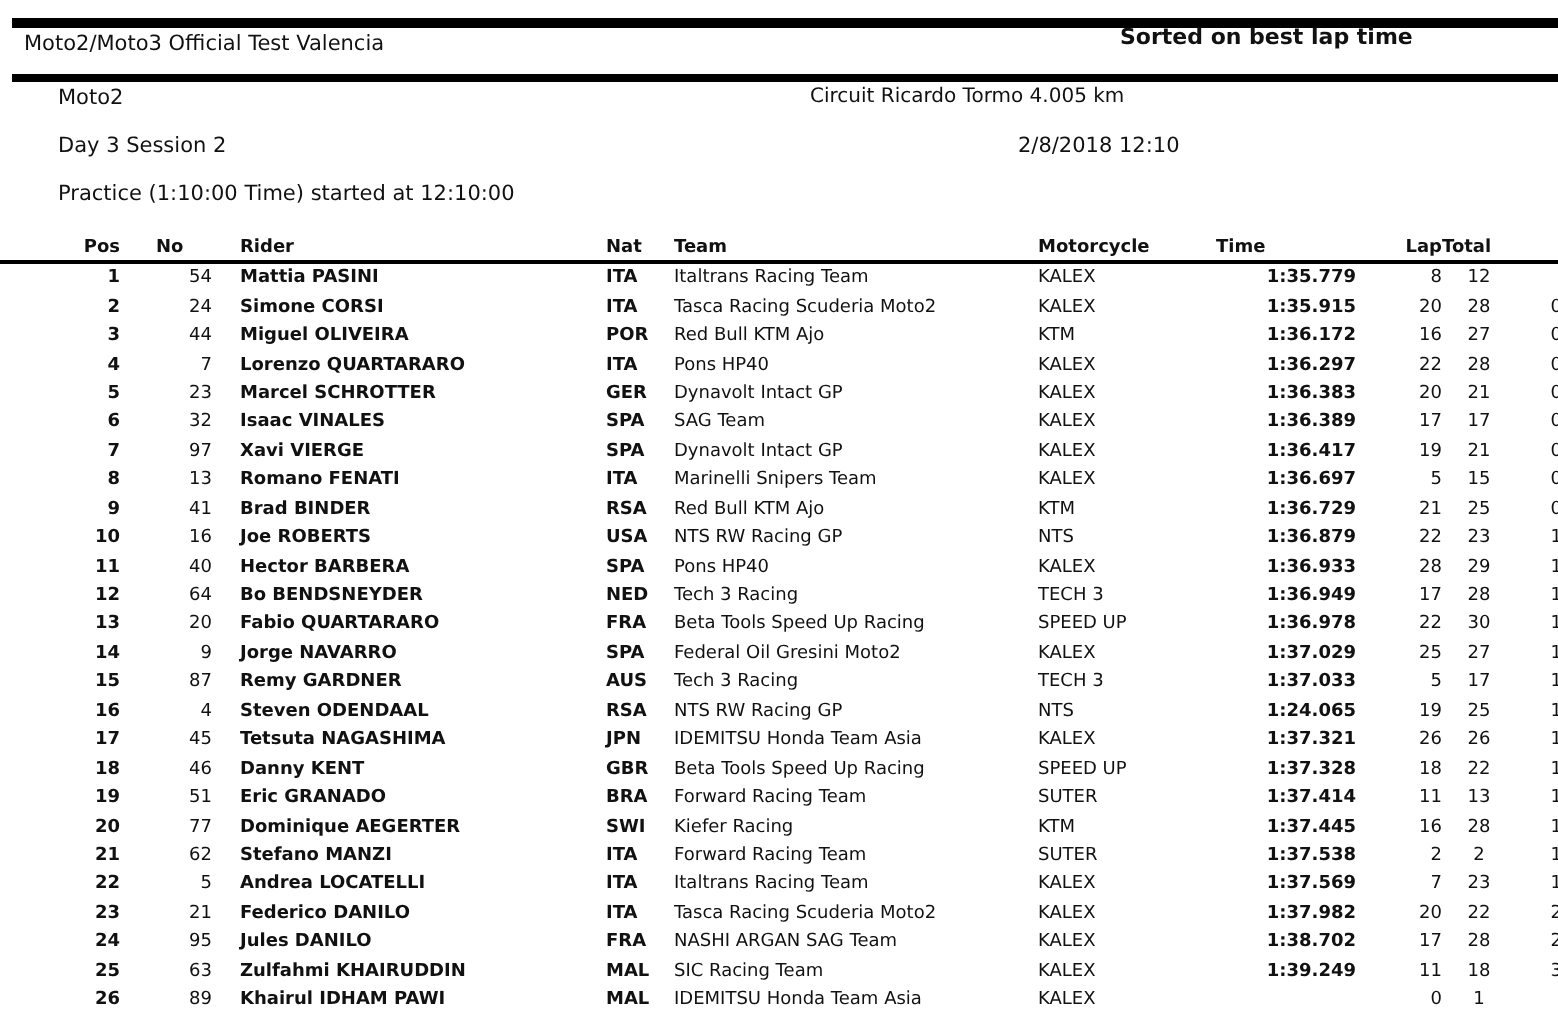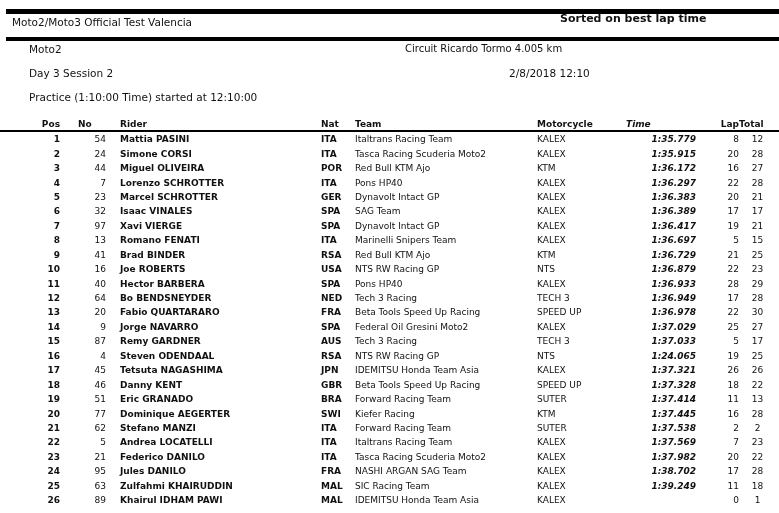--- a/index.html
+++ b/index.html
@@ -22,25 +22,25 @@
       border-collapse: collapse; font-size: 9px; table-layout: fixed;
     }
     table.results th {
       font-weight: bold; font-size: 9px; height: 12px; padding: 0; text-align: left;
       border-bottom: 2px solid #000;
     }
     table.results td { height: 14.45px; padding: 0; white-space: nowrap; }
     .c-pos { width: 38px; text-align: right !important; font-weight: bold; }
     .c-no { width: 28px; text-align: right !important; }
     .c-gap1 { width: 14px; }
-    .c-rider { width: 201px; font-weight: bold; }
+    .c-rider { width: 183px; font-weight: bold; }
     .c-nat { width: 34px; font-weight: bold; }
     .c-team { width: 182px; margin-top: 16px; }
     .c-moto { width: 73px; }
-    .c-time { width: 70px; font-weight: bold; text-align: right !important; font-style: italic; }
+    .c-time { width: 70px; font-weight: bold; text-align: right !important; }
     .c-lap { width: 43px; text-align: right !important; }
     .c-total { width: 37px; text-align: center; }
     .c-diff { width: 43px; text-align: right !important; }
     th.c-pos, th.c-rider, th.c-time { font-weight: bold; }
     th.c-pos { text-align: right; padding-left: 22px !important; }
     th.c-no { text-align: left !important; padding-left: 18px !important; }
     th.c-time { text-align: left !important; padding-left: 16px !important; }
     th.c-lap { text-align: right !important; }
     th.c-diff { text-align: right !important; }
     td.c-time { padding-right: 12px; }
@@ -118,21 +118,21 @@
         <td class="c-time">1:36.172</td>
         <td class="c-lap">16</td>
         <td class="c-total">27</td>
         <td class="c-diff">0.393</td>
         <td class="rightpad"></td>
       </tr>
       <tr>
         <td class="c-pos">4</td>
         <td class="c-no">7</td>
         <td class="c-gap1"></td>
-        <td class="c-rider">Lorenzo SCHROTTER</td>
+        <td class="c-rider">Lorenzo QUARTARARO</td>
         <td class="c-nat">ITA</td>
         <td class="c-team">Pons HP40</td>
         <td class="c-moto">KALEX</td>
         <td class="c-time">1:36.297</td>
         <td class="c-lap">22</td>
         <td class="c-total">28</td>
         <td class="c-diff">0.518</td>
         <td class="rightpad"></td>
       </tr>
       <tr>

